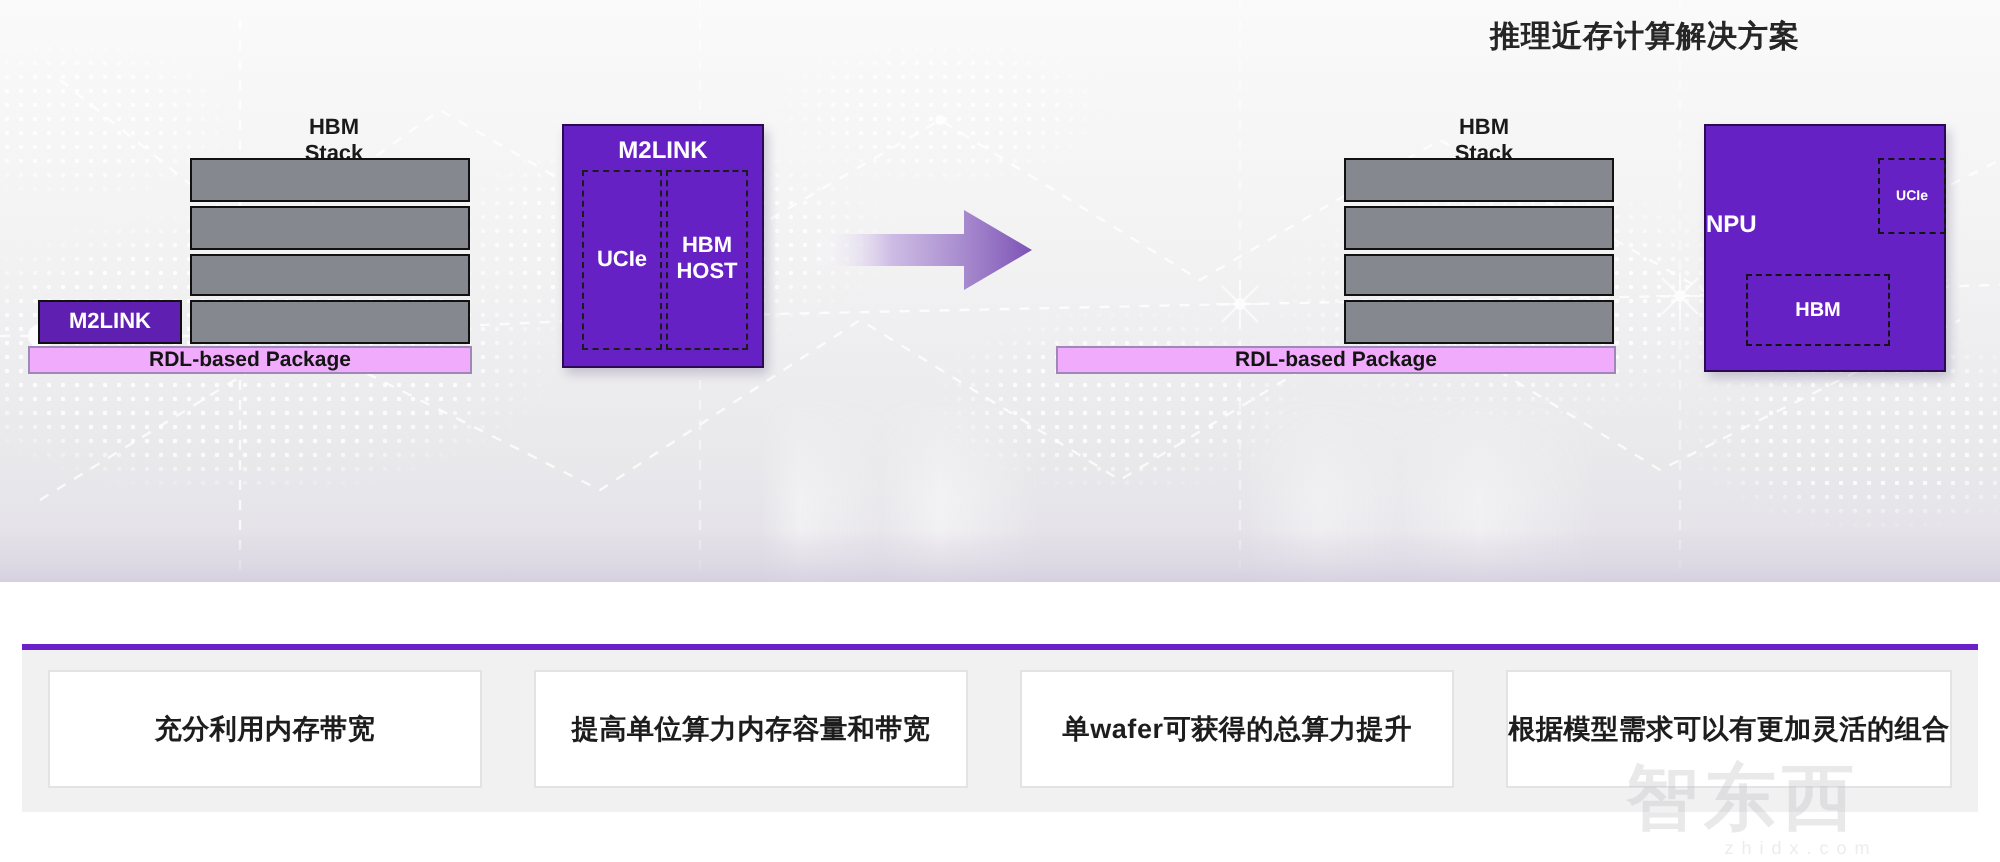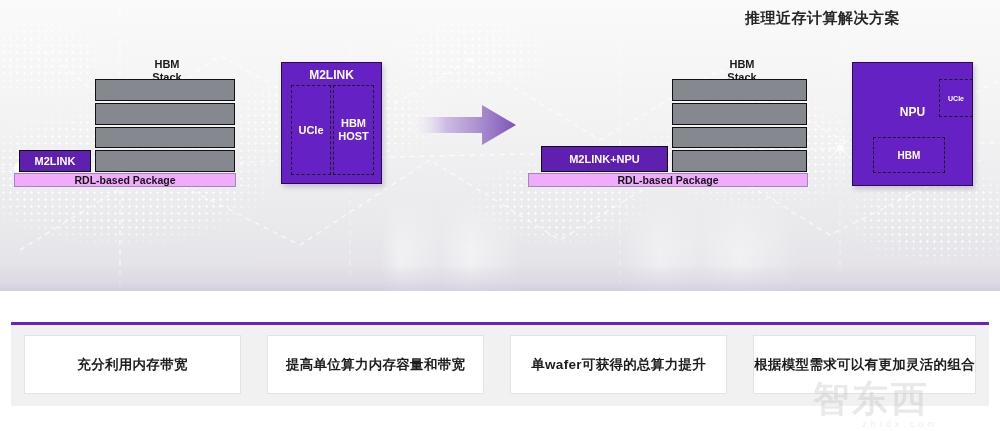--- a/index.html
+++ b/index.html
@@ -160,21 +160,21 @@
   
   .npu-chip {
     position: absolute;
     background: #6621c4;
     border: 1px solid #2b0a52;
     box-shadow: 2px 3px 5px rgba(60,40,90,.22);
   }
   .npu-chip .npu-label {
     position: absolute;
     left: 0; right: 0; top: 42px;
-    text-align: center;
+    text-align: left;
     font-size: 12px;
     font-weight: bold;
     color: #ffffff;
   }
   .npu-ucie {
     position: absolute;
     right: -1px; top: 16px;
     width: 34px; height: 38px;
     border: 1.5px dashed #151515;
     display: flex; align-items: center; justify-content: center;
@@ -318,21 +318,20 @@
   <div class="hbm-caption" style="left:703px; top:58px; width:78px;">HBM
 Stack</div>
 
   <div class="hbm-stack" style="left:672px; top:79px; width:135px; height:93px;">
     <div class="hbm-layer"></div>
     <div class="hbm-layer"></div>
     <div class="hbm-layer"></div>
     <div class="hbm-layer"></div>
   </div>
 
-  <div class="purple-box" style="left:541px; top:146px; width:127px; height:26px;">M2LINK+NPU</div>
 
   <div class="pkg-bar" style="left:528px; top:173px; width:280px; height:14px;">RDL-based Package</div>
 
   <div class="npu-chip" style="left:852px; top:62px; width:121px; height:124px;">
     <div class="npu-label">NPU</div>
     <div class="npu-ucie">UCIe</div>
     <div class="npu-hbm">HBM</div>
   </div>
 
   <div class="cards">

